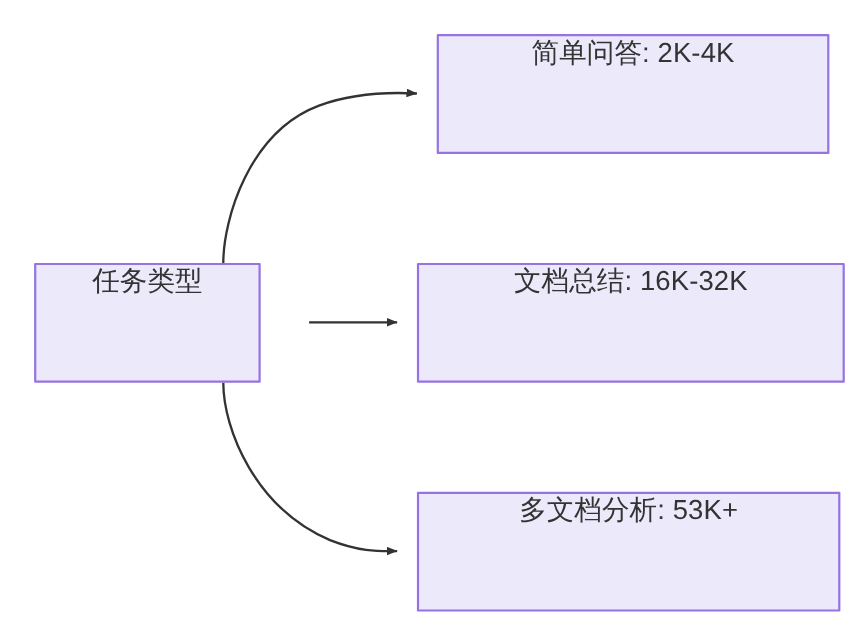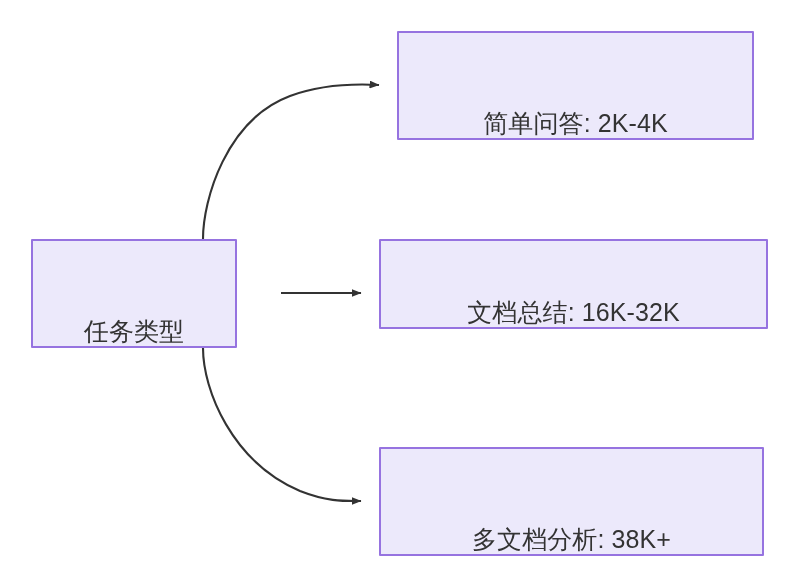--- a/index.html
+++ b/index.html
@@ -29,35 +29,35 @@
     height: 572px;
     pointer-events: none;
   }
   .node {
     position: absolute;
     box-sizing: border-box;
     background: #ece9fb;
     border: 2px solid #9673e0;
     border-radius: 1px;
     display: flex;
-    align-items: flex-end;
+    align-items: flex-start;
     justify-content: center;
     text-align: center;
   }
   .node-label {
     color: #333333;
     font-size: 25px;
     line-height: 1.2;
     white-space: nowrap;
     letter-spacing: 0.1px;
   }
   
   #node-root   { left: 31px;  top: 239px; width: 206px; height: 109px; }
   #node-c0     { left: 397px; top: 31px;  width: 357px; height: 109px; }
-  #node-c1     { left: 379px; top: 239px; width: 389px; height: 90px; }
+  #node-c1     { left: 379px; top: 239px; width: 389px; height: 109px; }
   #node-c2     { left: 379px; top: 447px; width: 385px; height: 109px; }
 </style>
 </head>
 <body>
 
 <div id="flowchart">
 
   <svg class="edge-layer" width="787" height="572" viewBox="0 0 787 572" xmlns="http://www.w3.org/2000/svg">
     <defs>
       <marker id="arrowhead" markerWidth="10" markerHeight="8" refX="9.5" refY="4" orient="auto" markerUnits="userSpaceOnUse">
@@ -78,16 +78,16 @@
 
   <div class="node" id="node-c0">
     <span class="node-label">简单问答: 2K-4K</span>
   </div>
 
   <div class="node" id="node-c1">
     <span class="node-label">文档总结: 16K-32K</span>
   </div>
 
   <div class="node" id="node-c2">
-    <span class="node-label">多文档分析: 38K+</span>
+    <span class="node-label">多文档分析: 53K+</span>
   </div>
 
 </div>
 
 </body></html>

